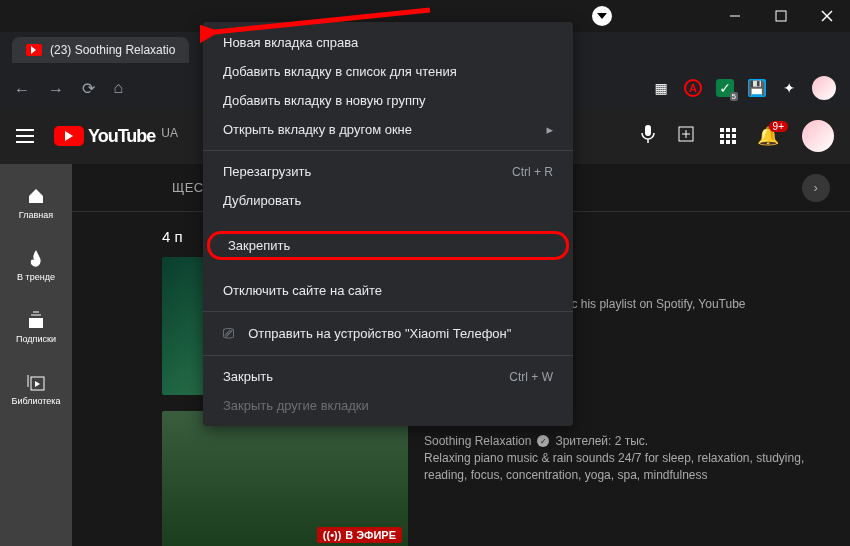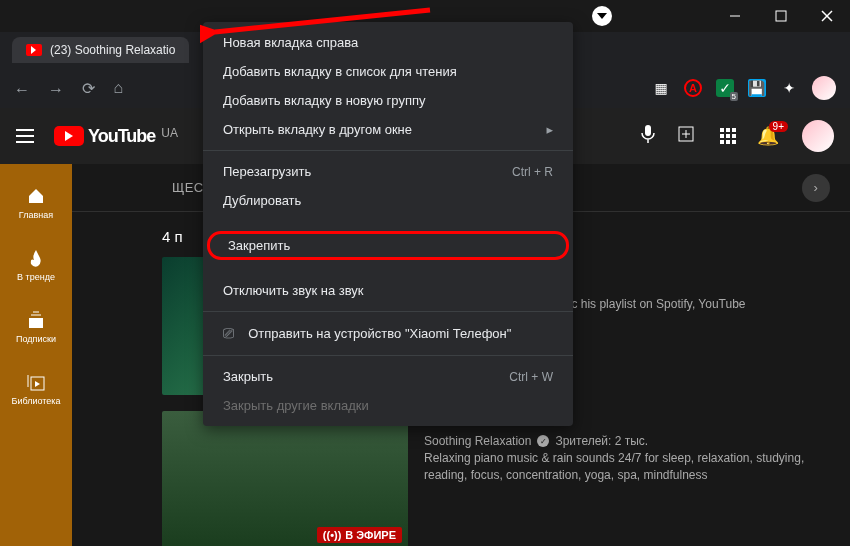--- a/index.html
+++ b/index.html
@@ -37,21 +37,21 @@
 .yt-logo-ua { font-size: 12px; color: #aaa; margin-left: 2px; align-self: flex-start; }
 .yt-header-right { margin-left: auto; display: flex; gap: 22px; align-items: center; }
 .hdr-icon { color: #fff; font-size: 18px; }
 .bell { position: relative; }
 .bell-badge { position: absolute; top: -4px; right: -8px; background: #cc0000; color: #fff; font-size: 10px; padding: 0 4px; border-radius: 8px; }
 .avatar-yt { width: 32px; height: 32px; border-radius: 50%; background: linear-gradient(135deg, #ffc0cb, #fff); }
 .grid-icon { display: grid; grid-template-columns: repeat(3, 4px); gap: 2px; }
 .grid-icon span { width: 4px; height: 4px; background: #fff; }
 
 .content { display: flex; height: calc(100% - 164px); }
-.sidebar { width: 72px; background: #a16207; padding-top: 8px; }
+.sidebar { width: 72px; background: #404040; padding-top: 8px; }
 .sb-item { display: flex; flex-direction: column; align-items: center; gap: 4px; padding: 14px 0; color: #fff; }
 .sb-label { font-size: 9px; }
 
 .main { flex: 1; background: #181818; overflow: hidden; }
 .channel-tabs { height: 48px; display: flex; align-items: center; gap: 40px; padding-left: 100px; color: #aaa; font-size: 13px; letter-spacing: 0.5px; border-bottom: 1px solid #303030; }
 .tabs-arrow { margin-left: auto; margin-right: 20px; background: #373737; border-radius: 50%; width: 28px; height: 28px; display: flex; align-items: center; justify-content: center; }
 
 .streams { padding: 16px 0 0 90px; }
 .streams-heading { font-size: 15px; color: #fff; margin-bottom: 12px; }
 .vid-row { display: flex; gap: 16px; margin-bottom: 16px; }
@@ -248,21 +248,21 @@
       <span>Перезагрузить</span>
       <span class="ctx-shortcut">Ctrl + R</span>
     </div>
   <div class="ctx-item">
       <span>Дублировать</span>
     </div>
   <div class="ctx-item ctx-highlight">
       <span>Закрепить</span>
     </div>
   <div class="ctx-item">
-      <span>Отключить звук на звук</span>
+      <span>Отключить сайте на сайте</span>
     </div>
   <div class="ctx-divider"></div>
   <div class="ctx-item">
       <span><span class="ctx-icon">⎚</span><span>Отправить на устройство "Xiaomi Телефон"</span></span>
     </div>
   <div class="ctx-divider"></div>
   <div class="ctx-item">
       <span>Закрыть</span>
       <span class="ctx-shortcut">Ctrl + W</span>
     </div>

